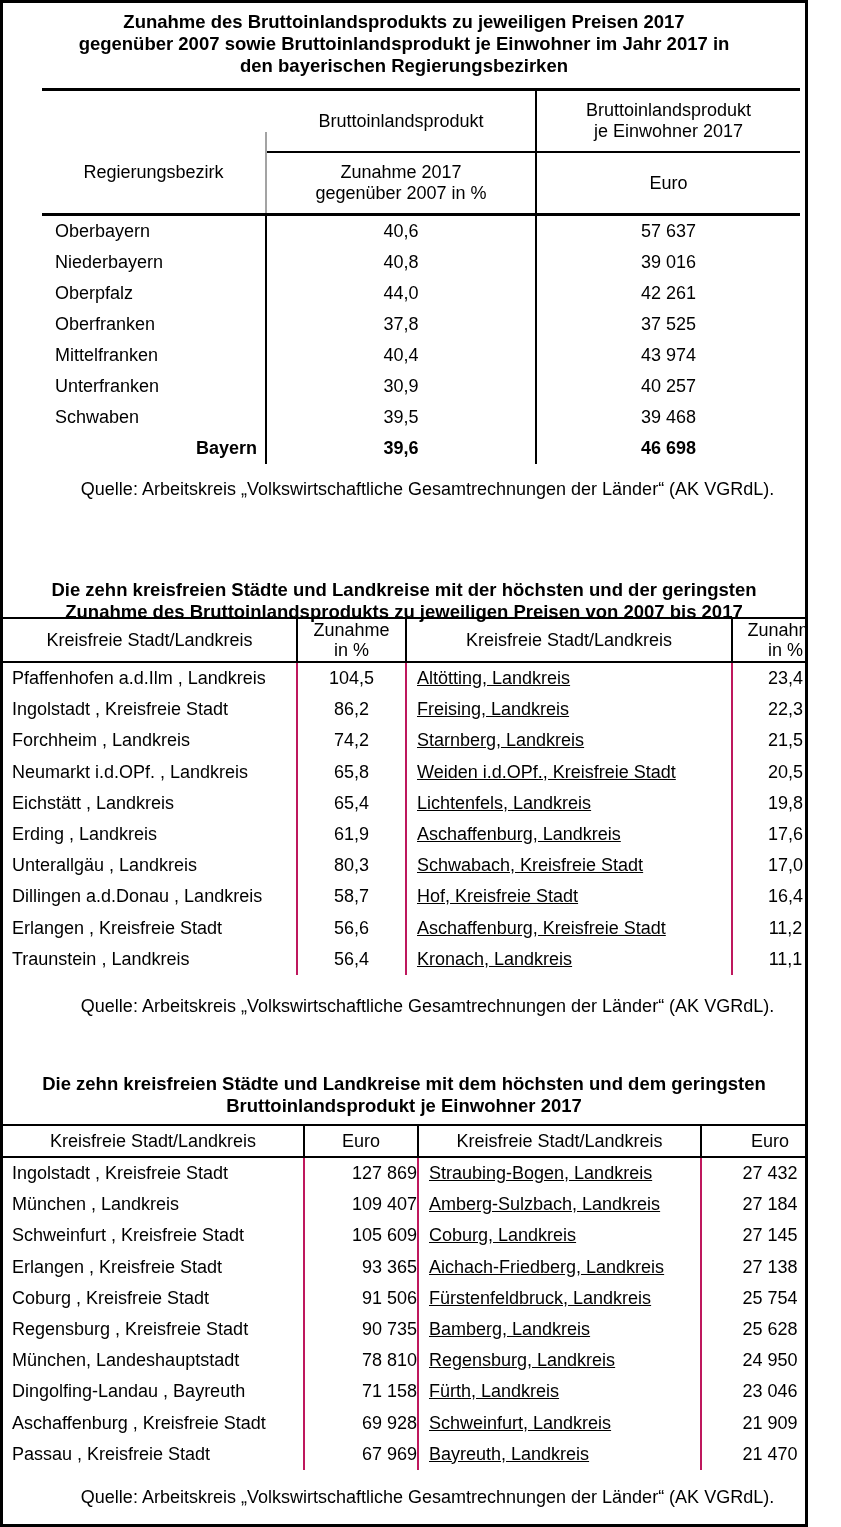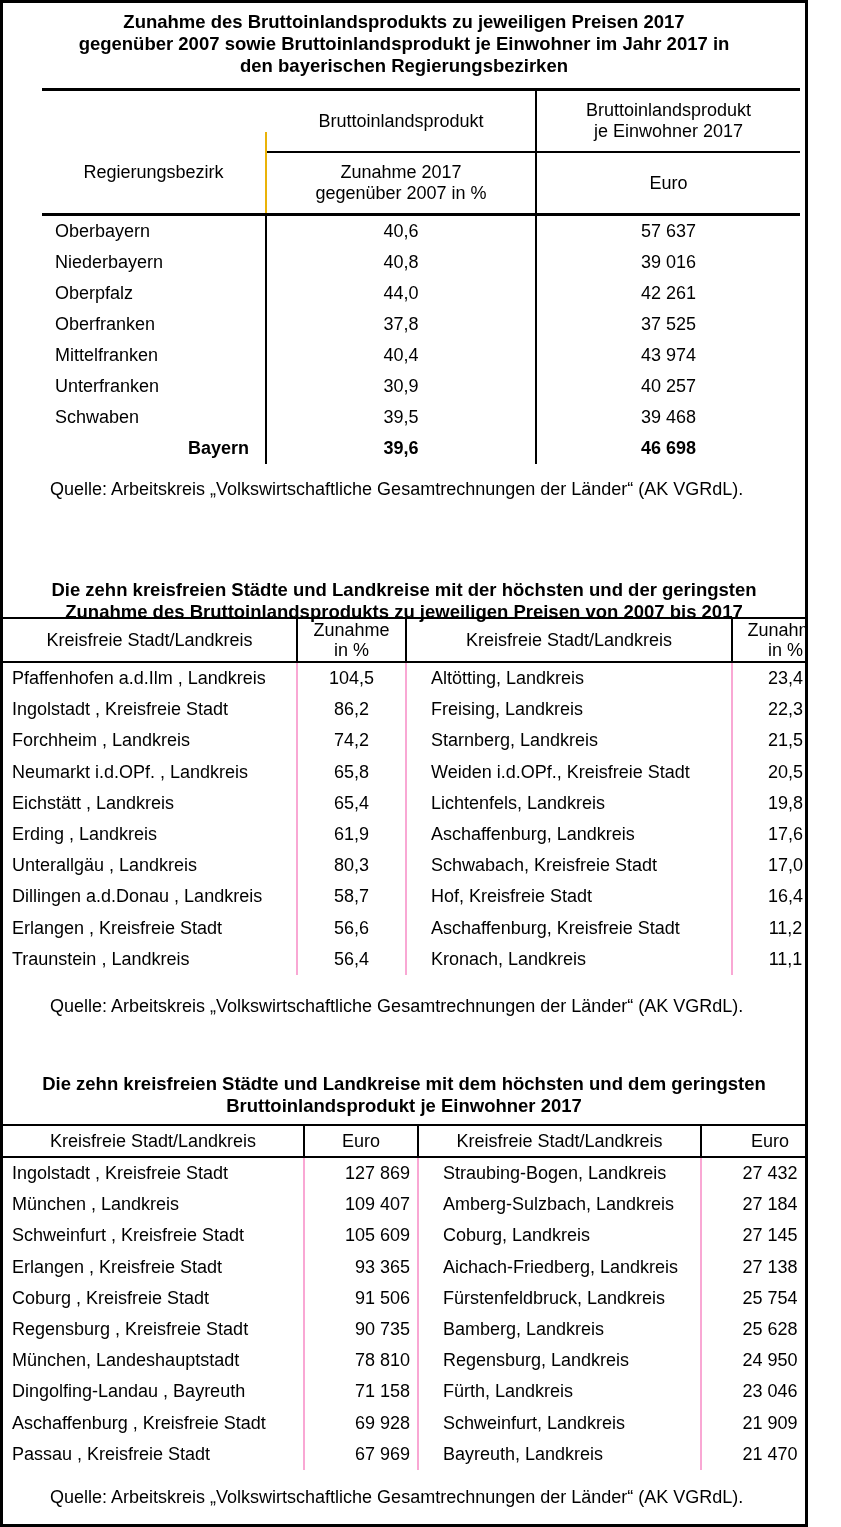--- a/index.html
+++ b/index.html
@@ -18,77 +18,77 @@
     position: absolute; left: 0; right: 0;
     text-align: center; font-weight: bold;
     font-size: 18.5px; line-height: 22px;
   }
   .main-title { top: 8px; }
   .t2-title { top: 576px; }
   .t3-title { top: 1070px; }
 
   .source {
     position: absolute; left: 0; right: 0;
-    text-align: left; font-size: 18px; padding-left: 47px;
+    text-align: center; font-size: 18px; padding-left: 47px;
   }
   .s1 { top: 476px; }
   .s2 { top: 993px; }
   .s3 { top: 1484px; }
 
   
   .t1 { position: absolute; left: 39px; top: 85px; width: 758px; font-size: 18px; }
   .t1-header {
     display: grid; grid-template-columns: 225px 270px 263px;
     border-top: 3px solid #000; border-bottom: 3px solid #000;
     height: 128px;
   }
-  .t1-c1 { border-right: 2px solid #eab308; display: flex; align-items: center; justify-content: center; margin-top: 41px; }
+  .t1-c1 { border-right: 2px solid #a3a3a3; display: flex; align-items: center; justify-content: center; margin-top: 41px; }
   .t1-c2 { border-right: 2px solid #000; display: flex; flex-direction: column; }
   .t1-c3 { display: flex; flex-direction: column; }
   .t1-top {
     height: 62px; border-bottom: 2px solid #000;
     display: flex; flex-direction: column; align-items: center; justify-content: center;
     line-height: 21px; text-align: center;
   }
   .t1-bot {
     flex: 1; display: flex; flex-direction: column; align-items: center; justify-content: center;
     line-height: 21px; text-align: center;
   }
   .t1-row { display: grid; grid-template-columns: 225px 270px 263px; height: 31px; }
   .t1-row > div { display: flex; align-items: center; }
   .t1-row > div:nth-child(1) { border-right: 2px solid #000; padding-left: 13px; }
   .t1-row > div:nth-child(2) { border-right: 2px solid #000; justify-content: center; }
   .t1-row > div:nth-child(3) { justify-content: center; }
   .t1-row.total { font-weight: bold; }
-  .t1-row.total > div:nth-child(1) { justify-content: flex-end; padding-left: 0; padding-right: 16px; }
+  .t1-row.total > div:nth-child(1) { justify-content: flex-end; padding-left: 0; padding-right: 8px; }
 
   
   .t23 { position: absolute; left: 0; width: 835px; font-size: 18px; }
   .t2 { top: 614px; }
   .t3 { top: 1121px; }
   .t23-header {
     display: grid;
     border-top: 2px solid #000; border-bottom: 2px solid #000;
   }
   .t2 .t23-header, .t2 .t23-row { grid-template-columns: 295px 109px 326px 105px; }
   .t3 .t23-header, .t3 .t23-row { grid-template-columns: 302px 114px 283px 136px; }
   .t2 .t23-header { height: 46px; }
   .t3 .t23-header { height: 34px; }
   .t23-header > div {
     display: flex; flex-direction: column; align-items: center; justify-content: center;
     line-height: 20px;
   }
   .t23-header > div:nth-child(-n+3) { border-right: 2px solid #000; }
   .t23-row { display: grid; height: 31.2px; }
   .t23-row > div { display: flex; align-items: center; }
-  .t23-row > div:nth-child(-n+3) { border-right: 2px solid #f9a8d4; }
+  .t23-row > div:nth-child(-n+3) { border-right: 2px solid #be185d; }
   .t23-row > div:nth-child(1) { padding-left: 9px; }
-  .t23-row > div:nth-child(3) { padding-left: 24px; }
+  .t23-row > div:nth-child(3) { padding-left: 10px; text-decoration: underline; }
   .t23-row > div:nth-child(2), .t23-row > div:nth-child(4) { justify-content: center; }
-  .t3 .t23-row > div:nth-child(2) { justify-content: flex-end; padding-right: 7px; }
+  .t3 .t23-row > div:nth-child(2) { justify-content: flex-end; }
 </style>
 </head>
 <body>
 
 <div class="page">
 
   <div class="title-block main-title">
     <div>Zunahme des Bruttoinlandsprodukts zu jeweiligen Preisen 2017</div>
     <div>gegenüber 2007 sowie Bruttoinlandsprodukt je Einwohner im Jahr 2017 in</div>
     <div>den bayerischen Regierungsbezirken</div>

